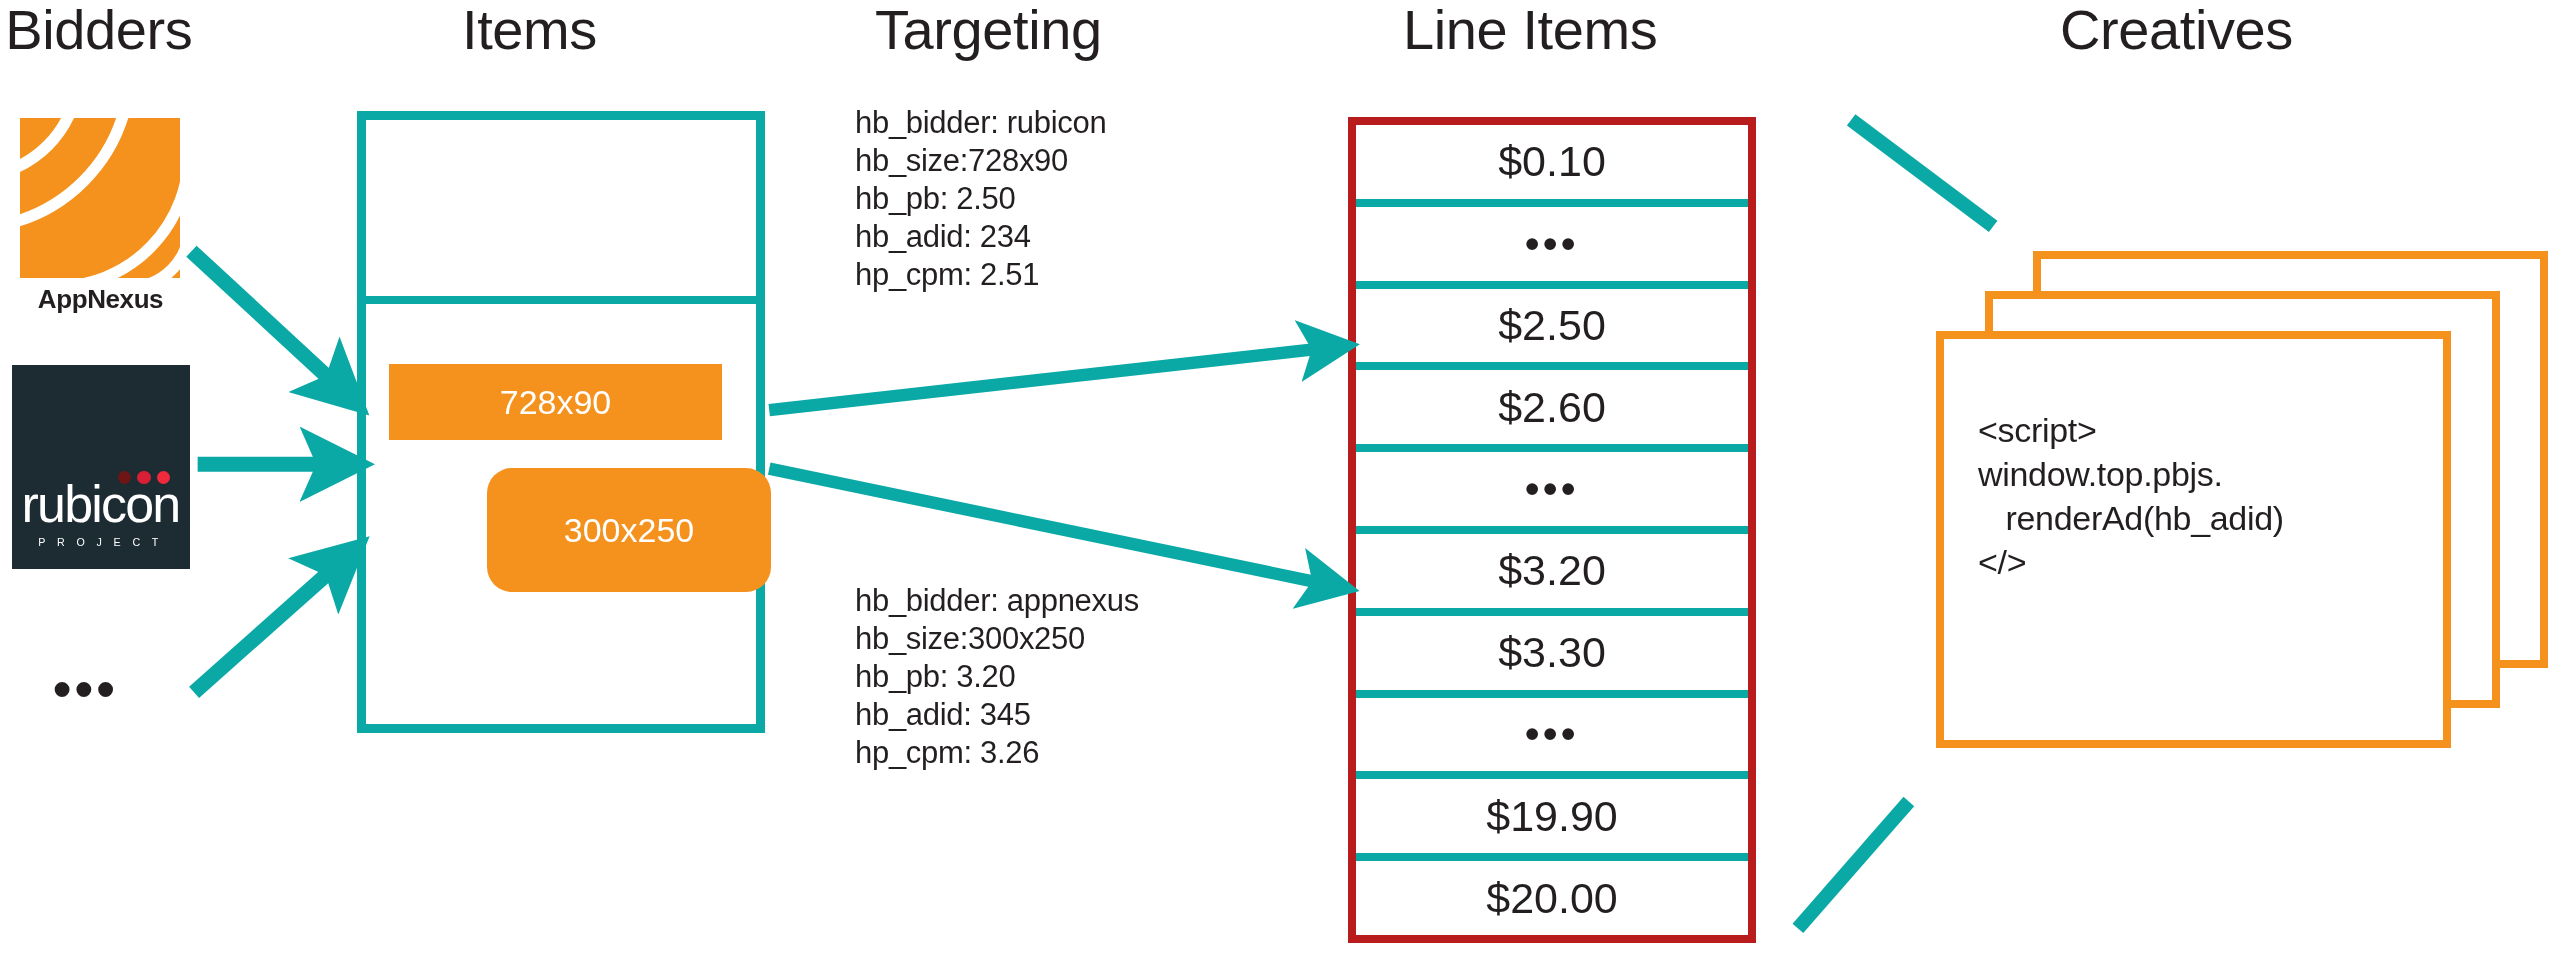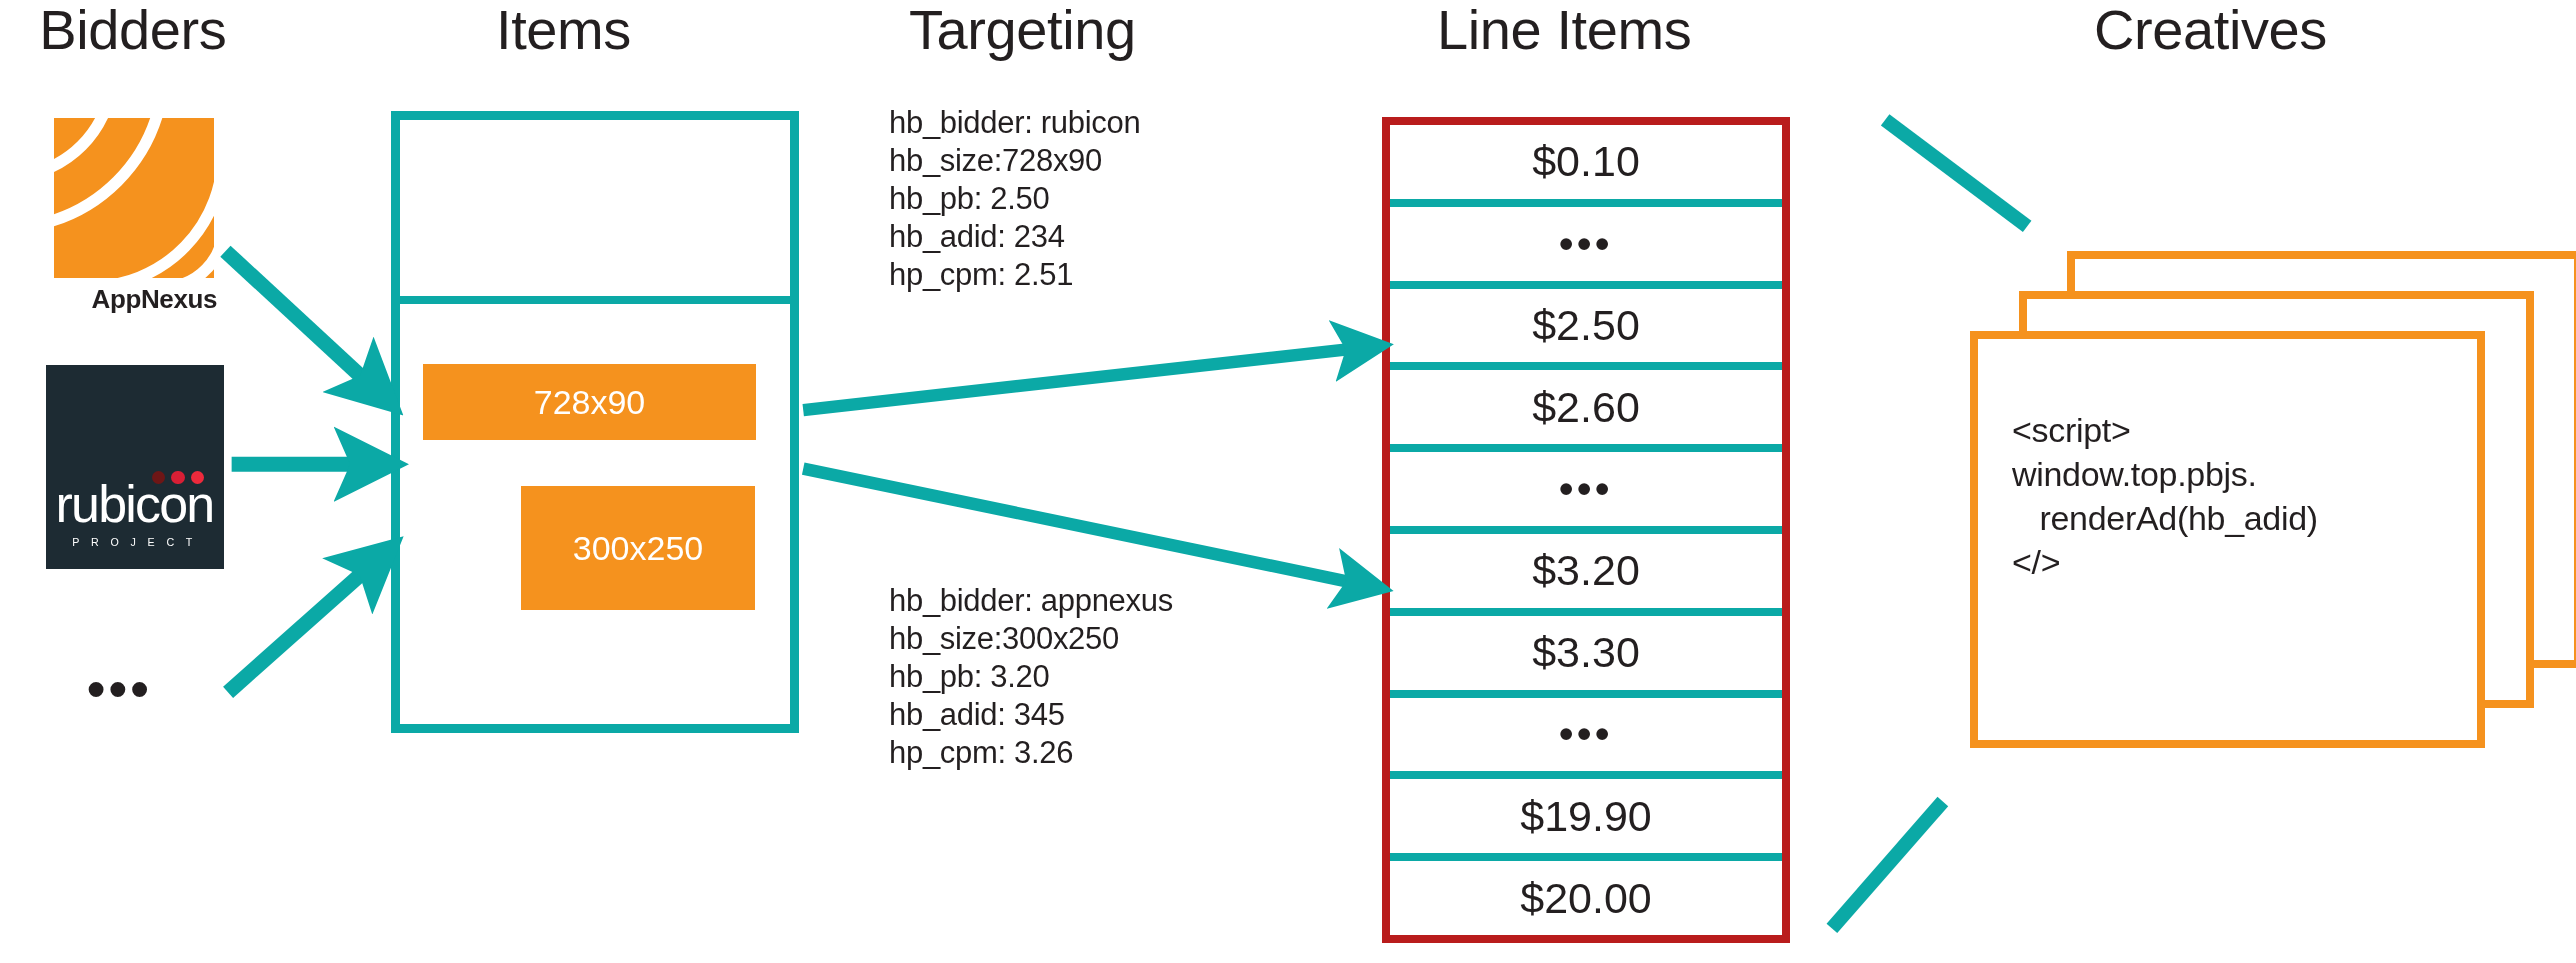--- a/index.html
+++ b/index.html
@@ -1,21 +1,21 @@
 <!DOCTYPE html>
 <html style="font-size:14px"><head>
 <meta charset="utf-8">
 <style>
   html,body{margin:0;padding:0;background:#ffffff;}
   body{
     width:2576px;height:963px;position:relative;overflow:hidden;
     font-family:"Liberation Sans","DejaVu Sans",sans-serif;
     color:#231f20;
   }
-  .stage{position:absolute;inset:0;margin-left:34px;}
+  .stage{position:absolute;inset:0;}
 
   
   .col-head{
     position:absolute;font-size:56px;font-weight:400;letter-spacing:-0.4px;
     color:#231f20;white-space:nowrap;line-height:1;
   }
   #head-bidders   {left:5.3px;   top:1.8px;}
   #head-page      {left:462px; top:1.8px;}
   #head-targeting {left:875px; top:1.8px;}
   #head-lineitems {left:1403px;top:1.8px;}
@@ -24,21 +24,21 @@
   
   .wires{position:absolute;left:0;top:0;width:2576px;height:963px;pointer-events:none;}
 
   
   .logo-appnexus{
     position:absolute;left:19.5px;top:118px;width:160px;height:160px;
     background:#f5921e;overflow:hidden;
   }
   .logo-appnexus svg{display:block;width:160px;height:160px;}
   .appnexus-word{
-    position:absolute;left:18px;top:284px;width:165px;text-align:right;
+    position:absolute;left:18px;top:284px;width:165px;text-align:center;
     font-size:26px;font-weight:700;color:#231f20;letter-spacing:-0.4px;
   }
   .logo-rubicon{
     position:absolute;left:11.5px;top:365px;width:178px;height:204px;
     background:#1d2b33;
   }
   .rubicon-word{
     position:absolute;left:0;right:0;bottom:39px;text-align:center;
     color:#ffffff;font-size:52px;font-weight:400;letter-spacing:-1.8px;
     line-height:1;
@@ -61,22 +61,22 @@
   }
   .page-divider{
     position:absolute;left:357px;top:296px;width:408px;height:8px;background:#0ba9a6;
   }
   .slot{
     position:absolute;background:#f5921e;color:#ffffff;
     display:flex;align-items:center;justify-content:center;
     font-size:34px;font-weight:400;letter-spacing:0px;
   }
   #slot-728x90 {left:389px;top:364px;width:333px;height:76px;}
-  #slot-300x250{left:487px;top:486px;width:234px;height:124px;
-                 align-items:center;justify-content:center;}
+  #slot-300x250{left:487px;top:468px;width:284px;height:124px;
+                 align-items:center;justify-content:center;border-radius:25px;}
 
   
   .targeting{
     position:absolute;font-size:31px;font-weight:400;line-height:38px;
     color:#231f20;white-space:pre;letter-spacing:-0.3px;
   }
   #targeting-top   {left:855px;top:104px;}
   #targeting-bottom{left:855px;top:582px;}
 
   

